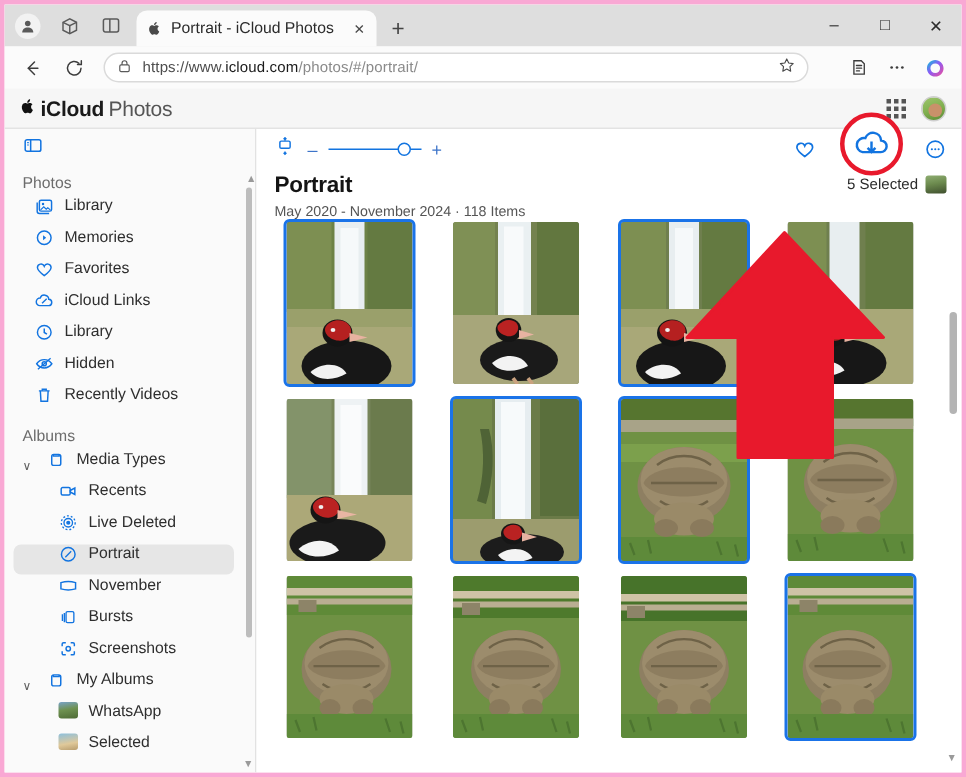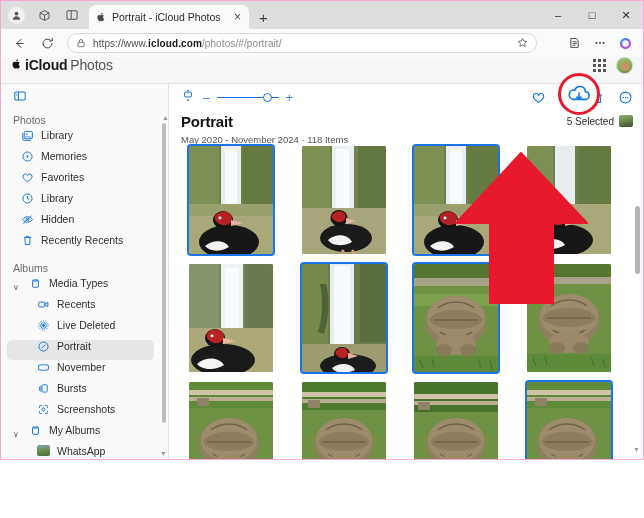--- a/index.html
+++ b/index.html
@@ -4,22 +4,22 @@
 <style>
   * { box-sizing: border-box; margin: 0; padding: 0; }
   html, body {
     width: 644px; height: 518px;
     font-family: "Liberation Sans", sans-serif;
     background: #ffffff;
     overflow: hidden;
   }
   #app {
     position: relative;
-    width: 644px; height: 460px;
-    border: 1px solid #f9a8d4;
+    width: 644px; height: 518px;
+    border: 3px solid #f9a8d4;
     background: #fff;
     overflow: hidden;
   }
 
   
   .tabstrip {
     position: absolute; top: 0; left: 0; right: 0; height: 28px;
     background: #dedede;
     display: flex; align-items: flex-end;
   }
@@ -56,30 +56,30 @@
     display: flex; align-items: center; padding: 0 6px; gap: 4px;
   }
   .nav-btn { width: 24px; height: 24px; display: flex; align-items: center; justify-content: center; color: #3c3c3c; }
   .omnibox {
     flex: 1 1 auto; height: 20px; margin: 0 4px;
     background: #fff; border: 1px solid #dadada; border-radius: 11px;
     display: flex; align-items: center; padding: 0 8px; gap: 7px;
     max-width: 470px;
   }
   .url { font-size: 10px; color: #4d4d4d; white-space: nowrap; letter-spacing: .1px; }
-  .url .dom { color: #1a1a1a; font-weight: bold; text-align: right; }
+  .url .dom { color: #1a1a1a; font-weight: normal; text-align: right; }
   .url .pth { color: #8a8a8a; }
   .nav-right { display: flex; align-items: center; gap: 1px; margin-left: auto; }
 
   
   .icloud-header {
     position: absolute; top: 56px; left: 0; right: 0; height: 27px;
     background: #f6f6f6;
     border-bottom: 1px solid #e3e3e3;
-    display: flex; align-items: flex-start; padding: 0 10px;
+    display: flex; align-items: center; padding: 0 10px;
   }
   .brand { display: flex; align-items: baseline; gap: 3px; font-size: 14px; }
   .brand .apple { font-size: 13px; color: #111; line-height: 1; }
   .brand .b1 { font-weight: bold; color: #1a1a1a; letter-spacing: -.2px; }
   .brand .b2 { color: #555; letter-spacing: -.2px; }
   .header-right { margin-left: auto; display: flex; align-items: center; gap: 10px; }
   .appgrid { display: grid; grid-template-columns: repeat(3, 3px); grid-gap: 2px; }
   .appgrid i { width: 3px; height: 3px; background: #555; display: block; }
   .avatar-circ {
     width: 17px; height: 17px; border-radius: 50%;
@@ -352,20 +352,29 @@
 
       <div class="side-item">
         <span class="si-ico">
           <svg width="13" height="13" viewBox="0 0 16 16" fill="none" stroke="#1274e0" stroke-width="1.2">
             <path d="M8 13.2C5 11 2.4 9.1 2.4 6.6a2.9 2.9 0 0 1 5.6-1 2.9 2.9 0 0 1 5.6 1c0 2.5-2.6 4.4-5.6 6.6z"></path>
           </svg>
         </span>
         <span>Favorites</span>
       </div>
 
+      <div class="side-item">
+        <span class="si-ico">
+          <svg width="13" height="13" viewBox="0 0 16 16" fill="none" stroke="#1274e0" stroke-width="1.2">
+            <path d="M4.4 12h7a2.6 2.6 0 0 0 .3-5.2 3.6 3.6 0 0 0-7-1A2.6 2.6 0 0 0 4.4 12z"></path>
+            <path d="M6.2 10 10 6.4" stroke-width="1.1"></path>
+          </svg>
+        </span>
+        <span>iCloud Links</span>
+      </div>
 
       <div class="side-item">
         <span class="si-ico">
           <svg width="13" height="13" viewBox="0 0 16 16" fill="none" stroke="#1274e0" stroke-width="1.2">
             <circle cx="8" cy="8" r="5.6"></circle>
               <path d="M8 5v3.2l2.2 1.3"></path>
           </svg>
         </span>
         <span>Library</span>
       </div>
@@ -382,21 +391,21 @@
       </div>
 
       <div class="side-item">
         <span class="si-ico">
           <svg width="13" height="13" viewBox="0 0 16 16" fill="none" stroke="#1274e0" stroke-width="1.2">
             <path d="M3.6 4.4h8.8"></path>
               <path d="M4.8 4.4 5.3 13h5.4l.5-8.6"></path>
               <path d="M6.4 4.4V3h3.2v1.4"></path>
           </svg>
         </span>
-        <span>Recently Recents</span>
+        <span>Recently Videos</span>
       </div>
 
       <div class="side-section" style="margin-top:5px">Albums</div>
 
       <div class="side-item group">
         <span class="chev">∨</span>
         <span class="si-ico">
           <svg width="13" height="13" viewBox="0 0 16 16" fill="none" stroke="#1274e0" stroke-width="1.2">
             <rect x="4.3" y="3.6" width="7.4" height="9" rx="1.6"></rect>
               <path d="M5.6 3.6V5h4.8V3.6"></path>

